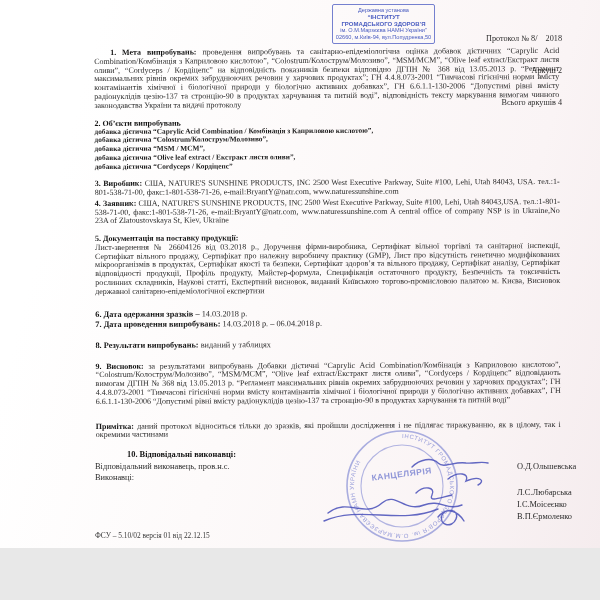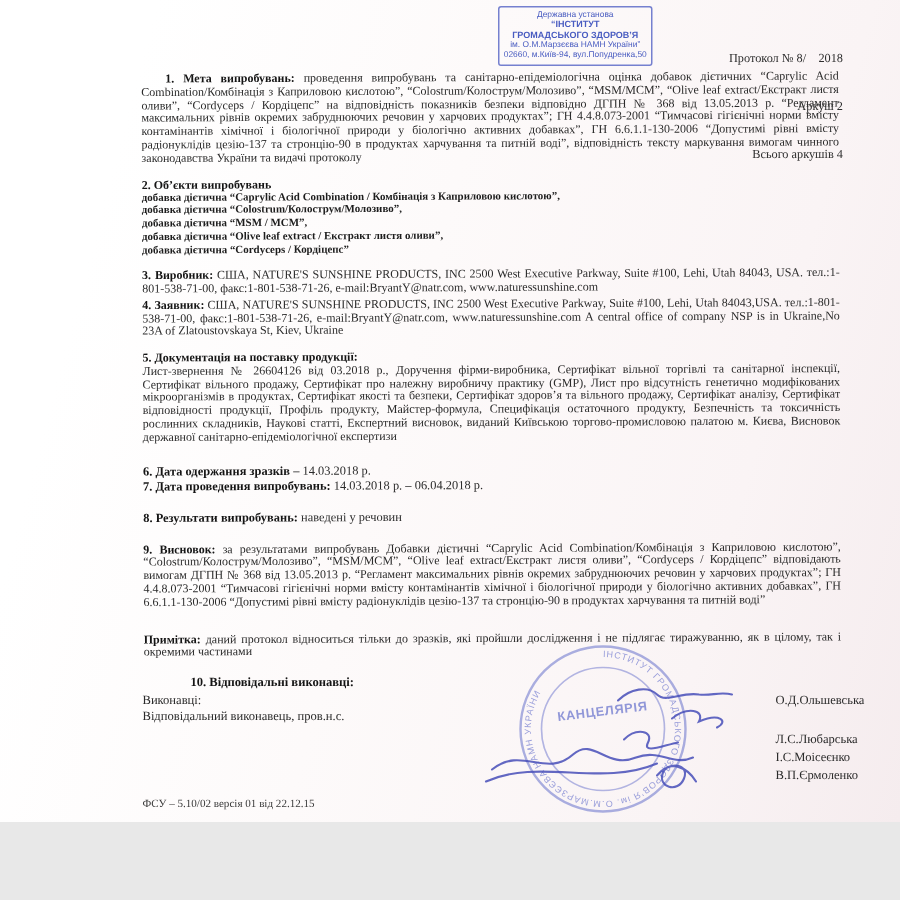--- a/index.html
+++ b/index.html
@@ -83,33 +83,33 @@
 
     <p class="para blk4"><span class="lead">4. Заявник:</span> <span>США, NATURE'S SUNSHINE PRODUCTS, INC  2500 West Executive Parkway, Suite #100, Lehi, Utah 84043,USA. тел.:1-801-538-71-00, факс:1-801-538-71-26, e-mail:BryantY@natr.com, www.naturessunshine.com A central office of company NSP is in Ukraine,No 23A of Zlatoustovskaya St, Kiev, Ukraine</span></p>
 
     <p class="para blk5"><span class="lead">5. Документація на поставку продукції:</span><br><span>Лист-звернення № 26604126 від 03.2018 р., Доручення фірми-виробника, Сертифікат вільної торгівлі та санітарної інспекції, Сертифікат вільного продажу, Сертифікат про належну виробничу практику (GMP), Лист про відсутність генетично модифікованих мікроорганізмів в продуктах, Сертифікат якості та безпеки, Сертифікат здоров’я та вільного продажу, Сертифікат аналізу, Сертифікат відповідності продукції, Профіль продукту, Майстер-формула, Специфікація остаточного продукту, Безпечність та токсичність рослинних складників, Наукові статті, Експертний висновок, виданий Київською торгово-промисловою палатою м. Києва, Висновок державної санітарно-епідеміологічної експертизи</span></p>
 
     <div class="dates">
       <div><span class="lead">6. Дата одержання зразків –</span> <span>14.03.2018 р.</span></div>
       <div><span class="lead">7. Дата проведення випробувань:</span> <span>14.03.2018 р. – 06.04.2018 р.</span></div>
     </div>
 
-    <div class="res"><span class="lead">8. Результати випробувань:</span> <span>наведені у речовин</span></div>
+    <div class="res"><span class="lead">8. Результати випробувань:</span> <span>виданий у таблицях</span></div>
 
     <p class="para blk9"><span class="lead">9. Висновок:</span> <span>за результатами випробувань Добавки дієтичні “Caprylic Acid Combination/Комбінація з Каприловою кислотою”, “Colostrum/Колострум/Молозиво”, “MSM/МСМ”, “Olive leaf extract/Екстракт листя оливи”, “Cordyceps / Кордіцепс” відповідають вимогам ДГПН № 368 від 13.05.2013 р. “Регламент максимальних рівнів окремих забруднюючих речовин у харчових продуктах”; ГН 4.4.8.073-2001 “Тимчасові гігієнічні норми вмісту контамінантів хімічної і біологічної природи у біологічно активних добавках”, ГН 6.6.1.1-130-2006 “Допустимі рівні вмісту радіонуклідів цезію-137 та стронцію-90 в продуктах харчування та питній воді”</span></p>
 
     <p class="para note"><span class="lead">Примітка:</span> <span>даний протокол відноситься тільки до зразків, які пройшли дослідження і не підлягає тиражуванню, як в цілому, так і окремими частинами</span></p>
 
   </div>
 
   <div class="sig-area">
     <div class="roles">
       <div class="sig-head">10. Відповідальні виконавці:</div>
+      <div>Відповідальний виконавець, пров.н.с.</div>
       <div>Виконавці:</div>
-      <div>Відповідальний виконавець, пров.н.с.</div>
     </div>
 
     <svg class="round-stamp" width="118" height="118" viewBox="0 0 118 118">
       <circle cx="59" cy="59" r="55" fill="none" stroke="rgba(88,100,200,0.5)" stroke-width="1.6"></circle>
       <circle cx="59" cy="59" r="41" fill="none" stroke="rgba(88,100,200,0.45)" stroke-width="1.1"></circle>
       <defs>
         <path id="ringPath" d="M 59,11 A 48,48 0 1 1 58.9,11"></path>
       </defs>
       <text font-family="Liberation Sans, sans-serif" font-size="6" fill="rgba(88,100,200,0.6)" letter-spacing="0.6">
         <textPath href="#ringPath">ІНСТИТУТ ГРОМАДСЬКОГО ЗДОРОВ’Я ім. О.М.МАРЗЄЄВА НАМН УКРАЇНИ</textPath>

